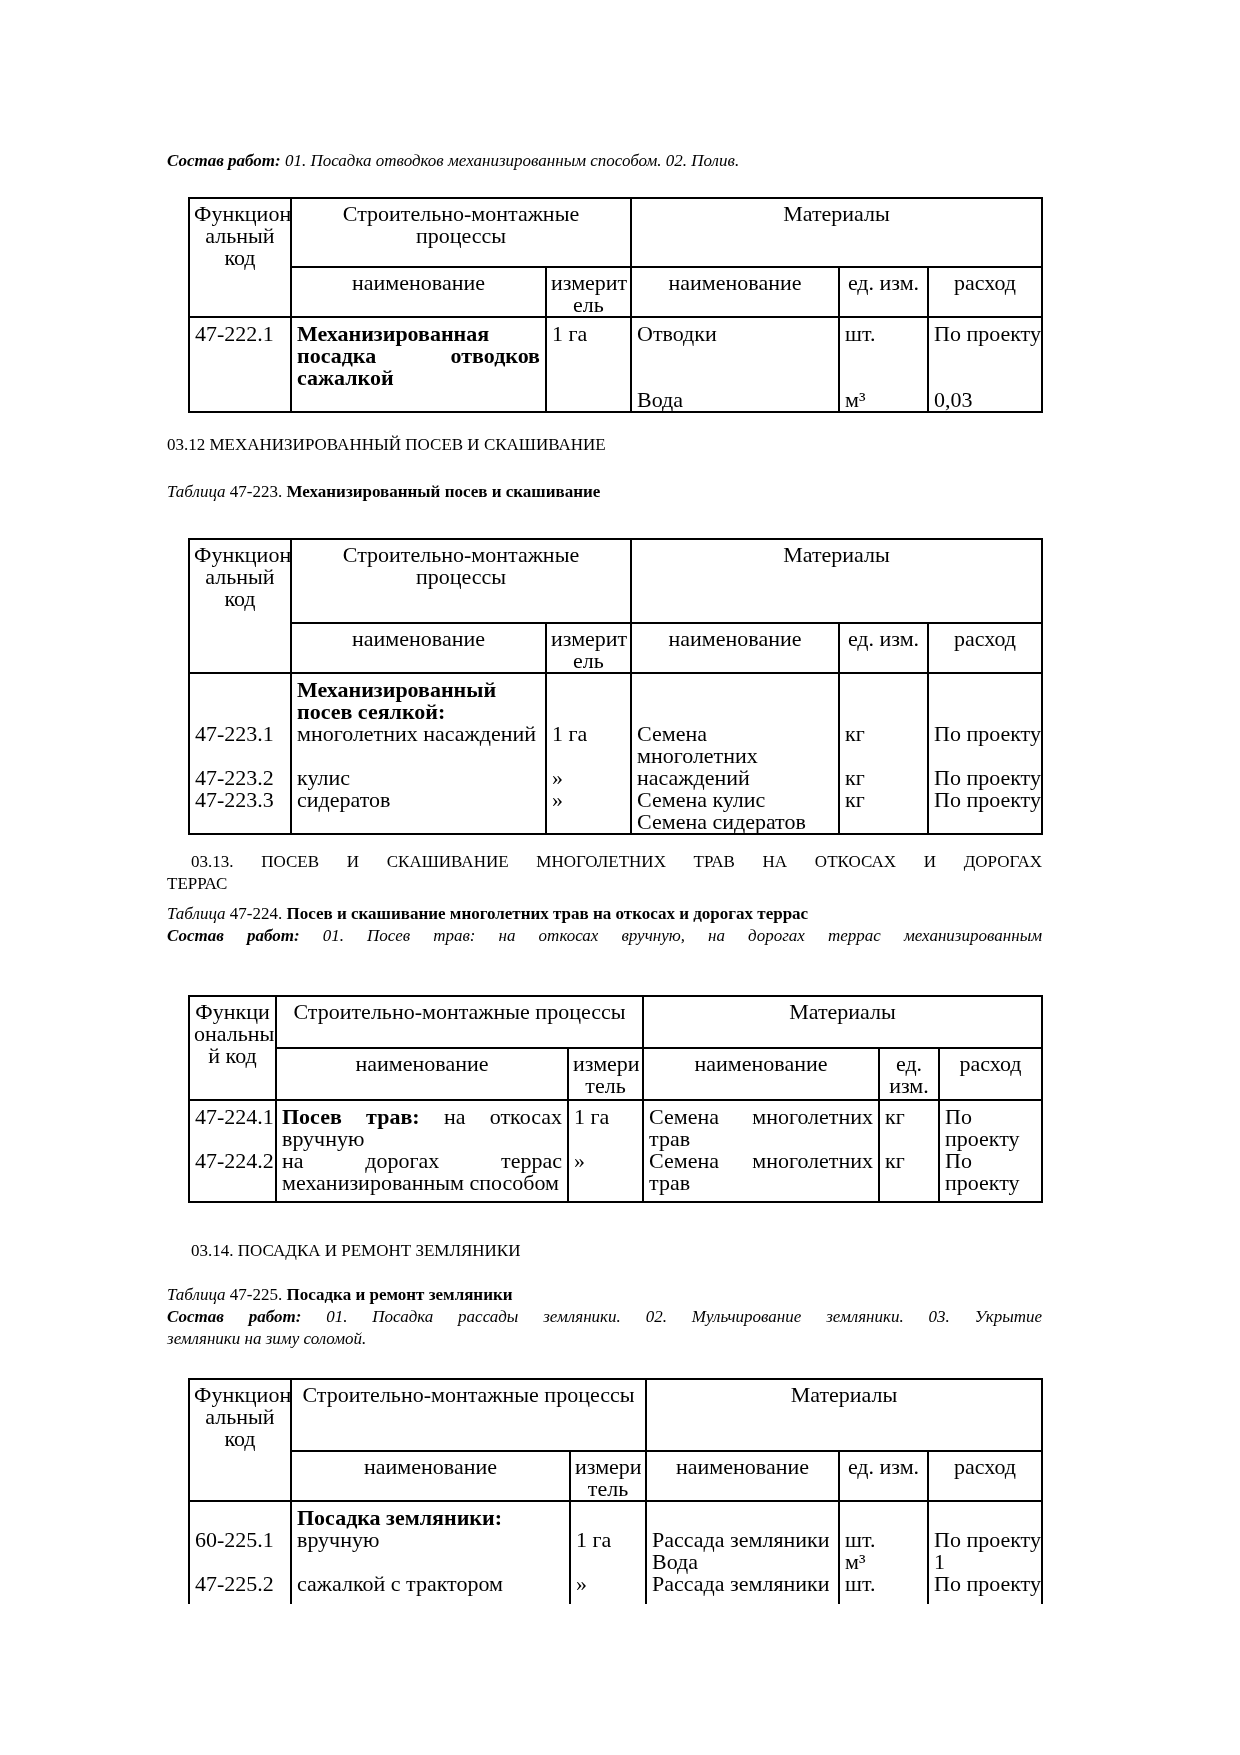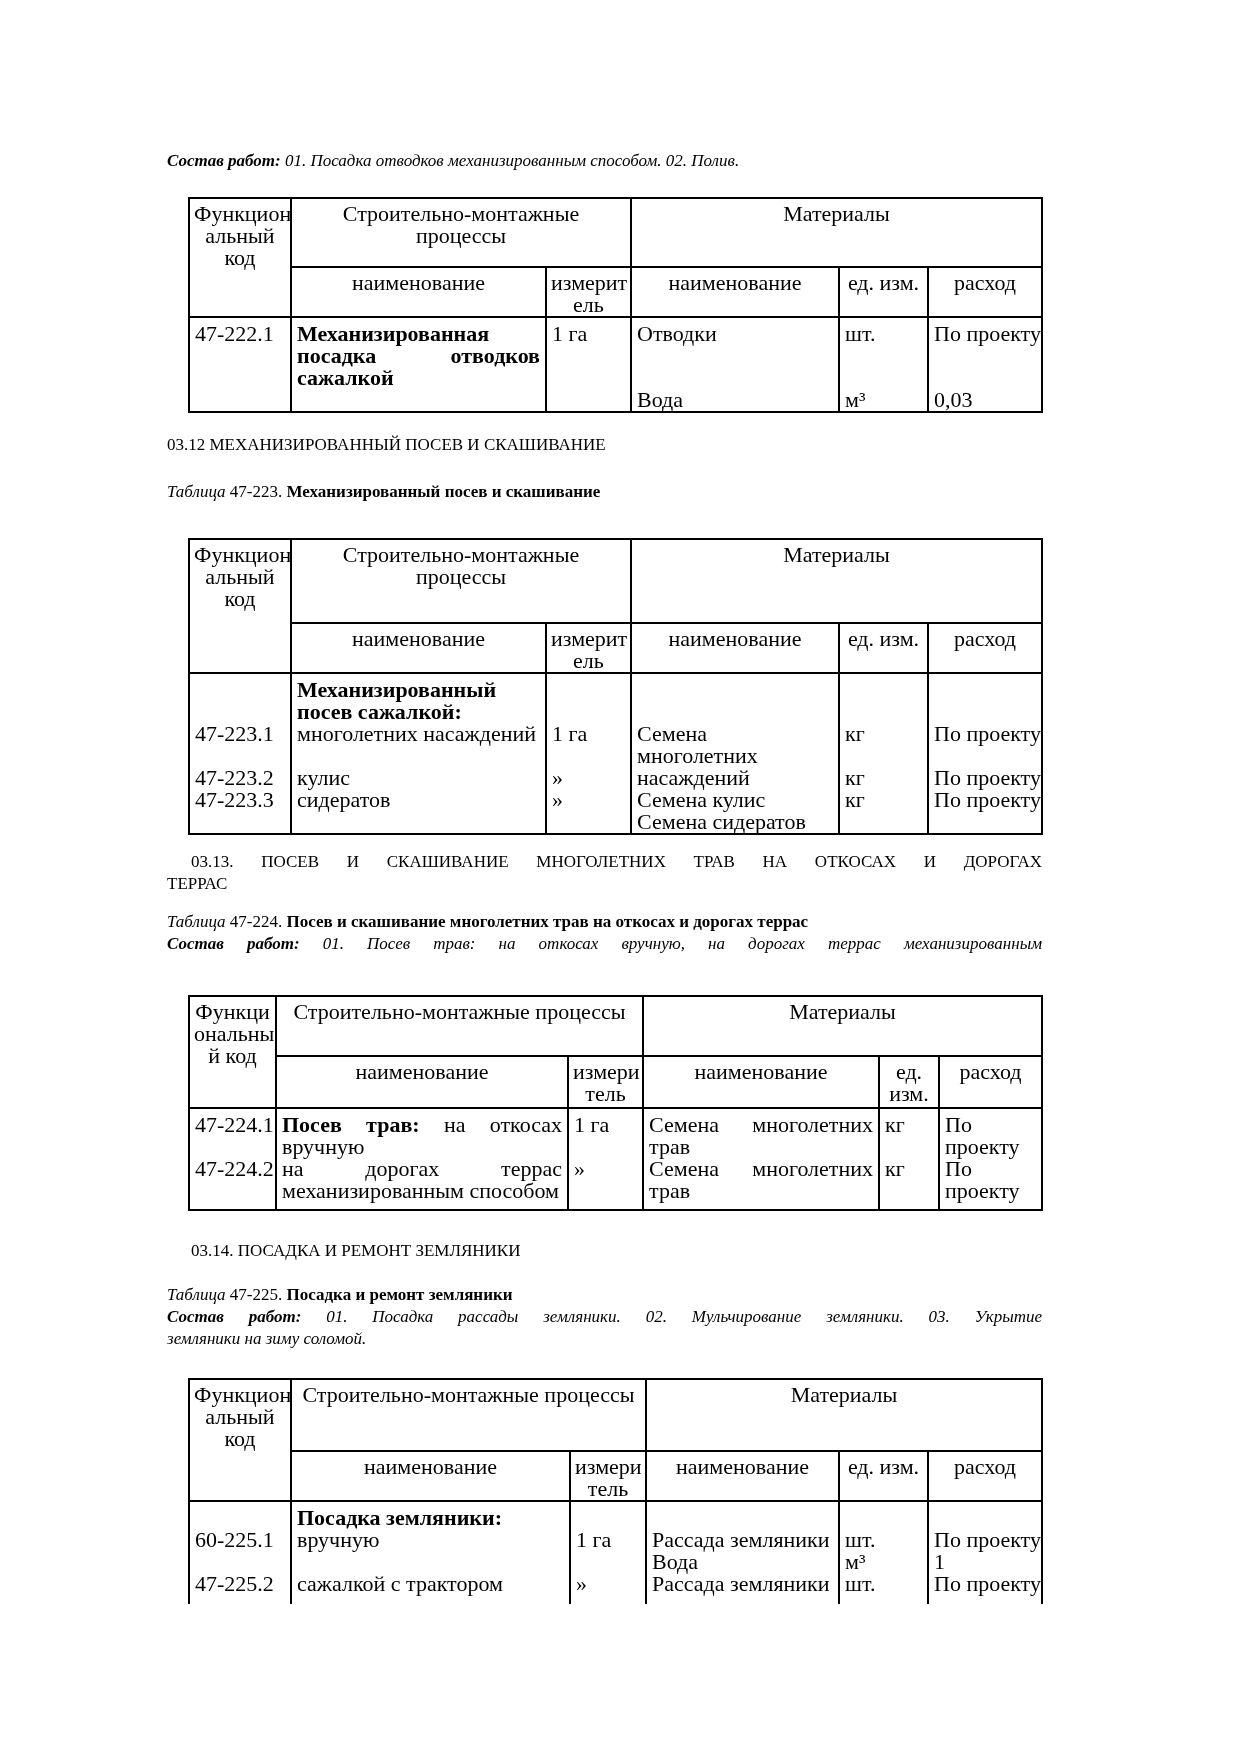--- a/index.html
+++ b/index.html
@@ -19,21 +19,21 @@
   table.tb{
     position:absolute;left:188px;border-collapse:collapse;table-layout:fixed;
     width:853px;font-size:22px;line-height:22px;
   }
   .tb th,.tb td{border:2px solid #000;vertical-align:top;overflow:hidden;}
   .tb th{font-weight:normal;text-align:center;white-space:pre-line;padding:4px 4px 0 4px;}
   .tb td{padding:5px 5px 0 5px;text-align:left;}
   .tb td.b .ln{font-weight:bold;}
   .t1 tr.hA{height:69px;}  .t1 tr.hB{height:47px;}  .t1 tbody tr{height:94px;}
   .t2 tr.hA{height:84px;}  .t2 tr.hB{height:45px;}  .t2 tbody tr{height:143px;}
-  .t3 tr.hA{height:60px;}  .t3 tr.hB{height:52px;}  .t3 tbody tr{height:102px;border-radius:15px;}
+  .t3 tr.hA{height:52px;}  .t3 tr.hB{height:52px;}  .t3 tbody tr{height:102px;border-radius:15px;}
   .t4 tr.hA{height:72px;}  .t4 tr.hB{height:45px;}  .t4 tbody tr{height:103px;}
   .t4, .t4 td{border-bottom:none;}
 </style>
 </head>
 <body>
 
 <div class="page">
 
   <div class="abs txt it" style="top:150px;">
       <div class="ln"><b>Состав работ:</b> 01. Посадка отводков механизированным способом. 02. Полив.</div>
@@ -137,21 +137,21 @@
           <td class="">
             <div class="ln"></div>
             <div class="ln"></div>
             <div class="ln">47-223.1</div>
             <div class="ln"></div>
             <div class="ln">47-223.2</div>
             <div class="ln">47-223.3</div>
           </td>
           <td class="">
             <div class="ln"><b>Механизированный</b></div>
-            <div class="ln"><b>посев сажалкой:</b></div>
+            <div class="ln"><b>посев сеялкой:</b></div>
             <div class="ln">многолетних насаждений</div>
             <div class="ln"></div>
             <div class="ln">кулис</div>
             <div class="ln">сидератов</div>
           </td>
           <td class="">
             <div class="ln"></div>
             <div class="ln"></div>
             <div class="ln">1 га</div>
             <div class="ln"></div>
@@ -184,21 +184,21 @@
           </td>
         </tr>
       </tbody>
     </table>
 
   <div class="abs txt" style="top:851px;">
       <div class="ln jl" style="text-indent:24px">03.13. ПОСЕВ И СКАШИВАНИЕ МНОГОЛЕТНИХ ТРАВ НА ОТКОСАХ И ДОРОГАХ</div>
       <div class="ln">ТЕРРАС</div>
     </div>
 
-  <div class="abs txt" style="top:903px;margin-top:8px;">
+  <div class="abs txt" style="top:903px;">
     <div class="ln"><span class="it">Таблица </span><span>47-224. </span><span class="b">Посев и скашивание многолетних трав на откосах и дорогах террас</span></div>
     <div class="it">
         <div class="ln jl"><b>Состав работ:</b> 01. Посев трав: на откосах вручную, на дорогах террас механизированным</div>
       </div>
   </div>
 
   <table class="tb t3" style="top:995px;">
       <colgroup>
         <col style="width:87px">
         <col style="width:292px">

